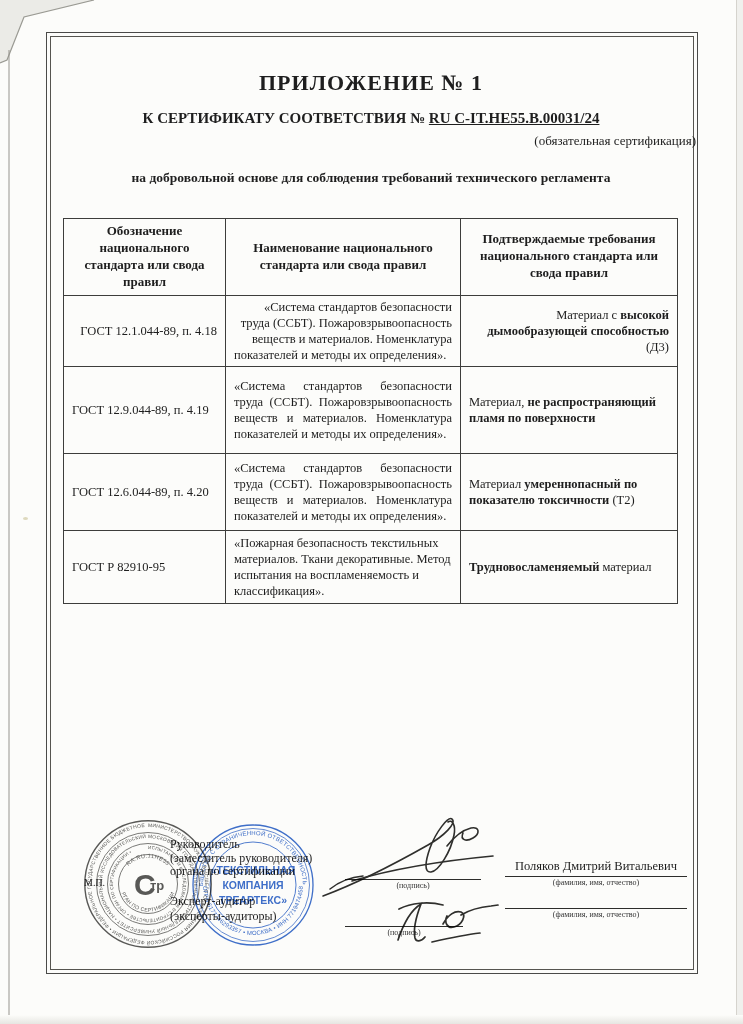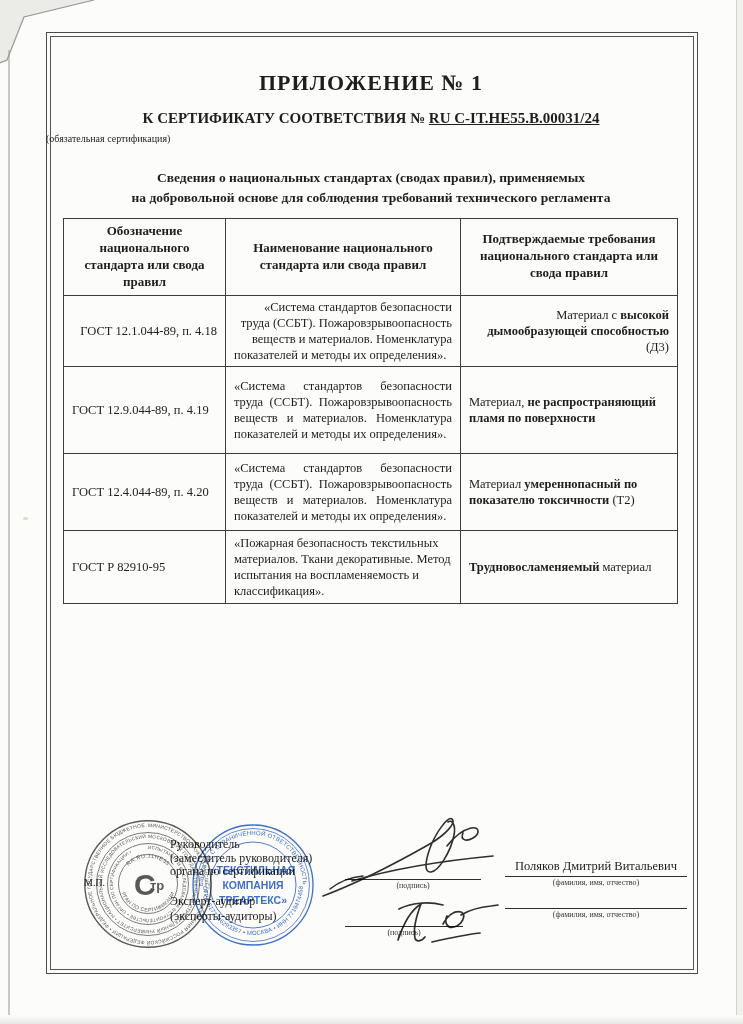--- a/index.html
+++ b/index.html
@@ -16,21 +16,21 @@
   .edge-right{right:0;top:0;height:100%;width:6px;background:#eeeeea;border-left:1px solid #ccc9c2;opacity:.8;}
   .edge-bottom{left:0;right:0;bottom:0;height:9px;background:linear-gradient(#fcfcfa,#e6e6e1);}
   .speck{left:23px;top:517px;width:5px;height:3px;background:#d6cfae;border-radius:50%;opacity:.8;}
   
   .frame{left:46px;top:32px;width:650px;height:940px;border:1.4px solid #4a4a48;}
   .frame-inner{position:absolute;left:3px;top:3px;right:3px;bottom:3px;border:1px solid #55544f;}
   
   .doc-title{left:46px;top:70px;width:650px;text-align:center;font-size:22px;font-weight:bold;letter-spacing:1px;}
   .cert-line{left:46px;top:110px;width:650px;text-align:center;font-size:15px;font-weight:bold;}
   .cert-line .num{font-weight:bold;text-decoration:underline;}
-  .cert-type{left:46px;top:133px;width:650px;text-align:left;font-size:10px;}
+  .cert-type{left:46px;top:133px;width:650px;text-align:right;font-size:13px;}
   .intro{left:46px;top:168px;width:650px;text-align:center;font-size:13.5px;font-weight:bold;line-height:1.45;}
   
   table.std{position:absolute;left:63px;top:218px;width:614px;border-collapse:collapse;table-layout:fixed;}
   table.std th,table.std td{border:1px solid #3d3d3b;vertical-align:middle;font-size:12.5px;line-height:1.28;padding:3px 8px;}
   table.std th{font-weight:bold;text-align:center;font-size:13px;line-height:1.3;padding:4px 6px;height:62px;}
   td.c-designation{white-space:nowrap;padding-left:9px;font-size:12.8px;}
   td.c-name{text-align:justify;text-align-last:left;padding:4px 8px;}
   td.c-name.no-just{text-align:left;}
   td.c-req{font-size:12.6px;}
   td.c-req b{font-weight:bold;}
@@ -67,21 +67,20 @@
 <div class="abs frame">
   <div class="frame-inner"></div>
 </div>
 
 <div class="abs doc-title">ПРИЛОЖЕНИЕ № 1</div>
 <div class="abs cert-line">
   <span>К СЕРТИФИКАТУ СООТВЕТСТВИЯ № </span><span class="num">RU C-IT.HE55.B.00031/24</span>
 </div>
 <div class="abs cert-type">(обязательная сертификация)</div>
 <div class="abs intro">
-  <div>Сведения о национальных стандартах (сводах правил), применяемых</div>
   <div>на добровольной основе для соблюдения требований технического регламента</div>
 </div>
 
 <table class="std">
   <colgroup>
       <col style="width:162px">
       <col style="width:235px">
       <col style="width:217px">
     </colgroup>
   <thead>
@@ -96,21 +95,21 @@
         <td class="c-designation">ГОСТ 12.1.044-89, п. 4.18</td>
         <td class="c-name">«Система стандартов безопасности труда (ССБТ). Пожаровзрывоопасность веществ и материалов. Номенклатура показателей и методы их определения».</td>
         <td class="c-req"><span>Материал с </span><b>высокой дымообразующей способностью</b><span> (Д3)</span></td>
       </tr>
       <tr>
         <td class="c-designation">ГОСТ 12.9.044-89, п. 4.19</td>
         <td class="c-name">«Система стандартов безопасности труда (ССБТ). Пожаровзрывоопасность веществ и материалов. Номенклатура показателей и методы их определения».</td>
         <td class="c-req"><span>Материал, </span><b>не распространяющий пламя по поверхности</b><span></span></td>
       </tr>
       <tr>
-        <td class="c-designation">ГОСТ 12.4.044-89, п. 4.20</td>
+        <td class="c-designation">ГОСТ 12.6.044-89, п. 4.20</td>
         <td class="c-name">«Система стандартов безопасности труда (ССБТ). Пожаровзрывоопасность веществ и материалов. Номенклатура показателей и методы их определения».</td>
         <td class="c-req"><span>Материал </span><b>умереннопасный по показателю токсичности</b><span> (Т2)</span></td>
       </tr>
       <tr>
         <td class="c-designation">ГОСТ Р 82910-95</td>
         <td class="c-name no-just">«Пожарная безопасность текстильных материалов. Ткани декоративные. Метод испытания на воспламеняемость и классификация».</td>
         <td class="c-req"><span></span><b>Трудновосламеняемый</b><span> материал</span></td>
       </tr>
     </tbody>
 </table>

